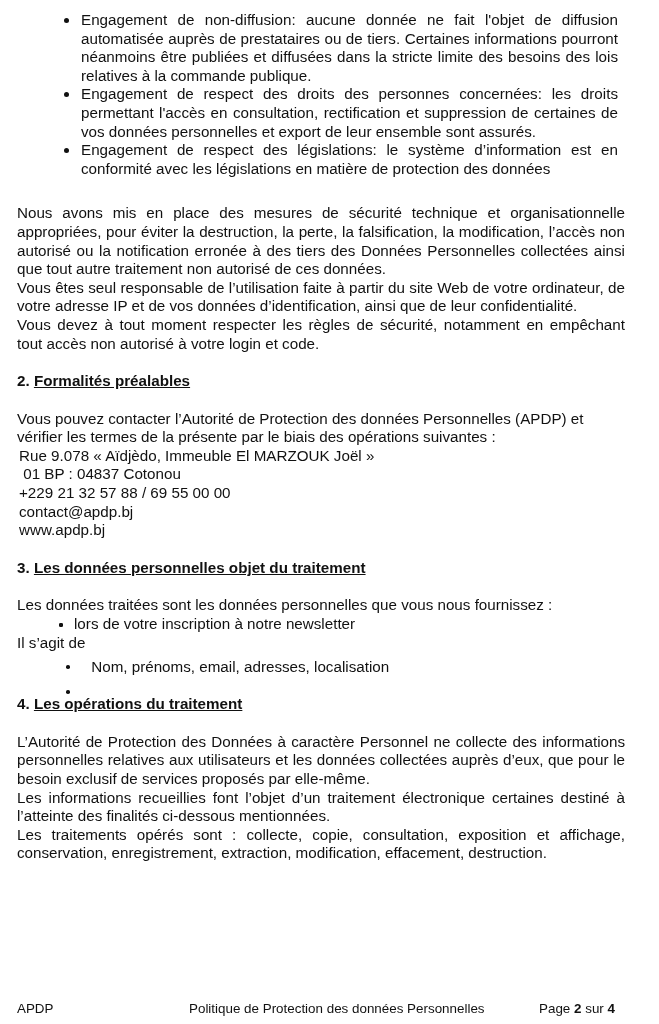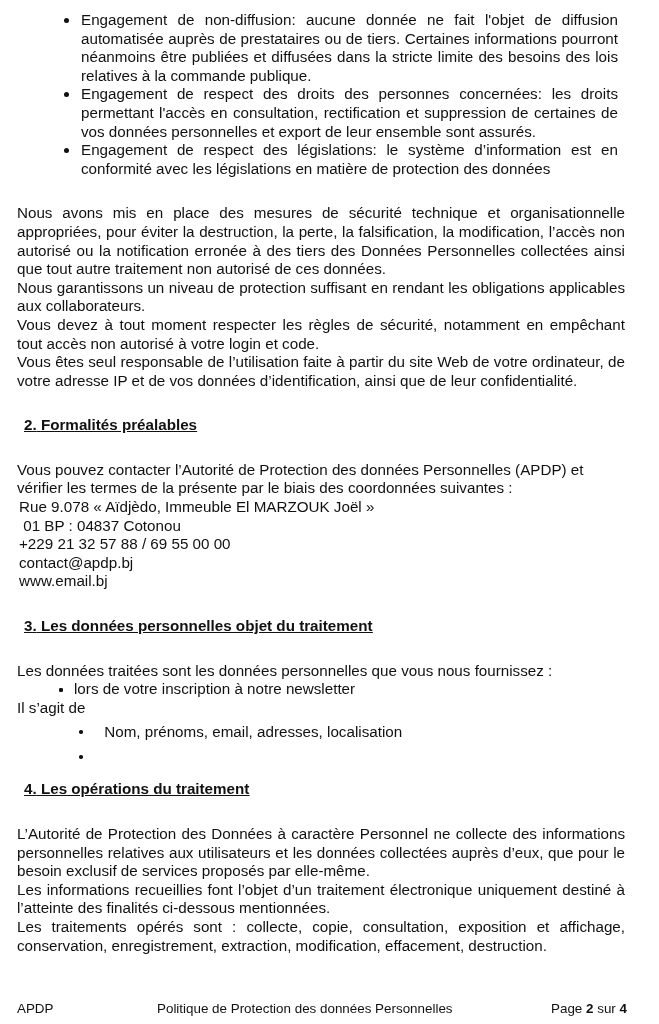--- a/index.html
+++ b/index.html
@@ -15,74 +15,73 @@
     ul.bul li .dot {
       position: absolute; left: 40px; top: 7px; width: 5px; height: 5px;
       border-radius: 50%; background: #111;
     }
     ul.bul2 { list-style: none; margin: 0; padding: 0; }
     ul.bul2 li { position: relative; padding-left: 57px; }
     ul.bul2 li .dot {
       position: absolute; left: 42px; top: 8px; width: 3.5px; height: 3.5px;
       border-radius: 50%; background: #111;
     }
-    ul.bul3 { list-style: none; margin: 13px; padding: 0; }
+    ul.bul3 { list-style: none; margin: 0; padding: 0; }
     ul.bul3 li { position: relative; padding-left: 70px; line-height: 25px; }
     ul.bul3 li .dot {
       position: absolute; left: 49px; top: 11px; width: 3.5px; height: 3.5px;
       border-radius: 50%; background: #111;
     }
     p { margin: 0; }
     .gap { height: 19px; }
-    .h2 { font-weight: bold; margin: 7px; text-decoration: underline; }
+    .h2 { font-weight: bold; margin: 0; }
     .h2 .u { text-decoration: underline; }
     .addr p { padding-left: 2px; }
     .footer {
       position: absolute; top: 1001px; left: 17px; width: 610px;
       font-size: 13.4px; line-height: 16px;
     }
     .footer .l { position: absolute; left: 0; }
-    .footer .c { position: absolute; left: 140px; }
-    .footer .r { position: absolute; right: 0; }
+    .footer .c { position: absolute; left: 172px; }
+    .footer .r { position: absolute; right: 12px; }
     b { font-weight: bold; }
   </style>
 </head>
 <body>
 
 <div class="page">
 
   <ul class="bul just">
     <li><span class="dot"></span><span>Engagement de non-diffusion: aucune donnée ne fait l'objet de diffusion automatisée auprès de prestataires ou de tiers. Certaines informations pourront néanmoins être publiées et diffusées dans la stricte limite des besoins des lois relatives à la commande publique.</span></li>
     <li><span class="dot"></span><span>Engagement de respect des droits des personnes concernées: les droits permettant l'accès en consultation, rectification et suppression de certaines de vos données personnelles et export de leur ensemble sont assurés.</span></li>
     <li><span class="dot"></span><span>Engagement de respect des législations: le système d’information est en conformité avec les législations en matière de protection des données</span></li>
   </ul>
 
   <div class="gap"></div>
 
   <div class="just">
     <p>Nous avons mis en place des mesures de sécurité technique et organisationnelle appropriées, pour éviter la destruction, la perte, la falsification, la modification, l’accès non autorisé ou la notification erronée à des tiers des Données Personnelles collectées ainsi que tout autre traitement non autorisé de ces données.</p>
-    <p>Nous garantissons un niveau de protection suffisant en rendant les obligations applicables aux collaborateurs.</p>
+    <p>Vous êtes seul responsable de l’utilisation faite à partir du site Web de votre ordinateur, de votre adresse IP et de vos données d’identification, ainsi que de leur confidentialité.</p>
     <p>Vous devez à tout moment respecter les règles de sécurité, notamment en empêchant tout accès non autorisé à votre login et code.</p>
-    <p>Vous êtes seul responsable de l’utilisation faite à partir du site Web de votre ordinateur, de votre adresse IP et de vos données d’identification, ainsi que de leur confidentialité.</p>
   </div>
 
   <div class="gap"></div>
 
   <p class="h2">
     <span>2.</span>
     <span class="u">Formalités préalables</span>
   </p>
   <div class="gap"></div>
-  <p>Vous pouvez contacter l’Autorité de Protection des données Personnelles (APDP) et vérifier les termes de la présente par le biais des coordonnées suivantes :</p>
+  <p>Vous pouvez contacter l’Autorité de Protection des données Personnelles (APDP) et vérifier les termes de la présente par le biais des opérations suivantes :</p>
   <div class="addr">
     <p>Rue 9.078 « Aïdjèdo, Immeuble El MARZOUK Joël »</p>
     <p style="white-space:pre"> 01 BP : 04837 Cotonou</p>
     <p>+229 21 32 57 88 / 69 55 00 00</p>
     <p>contact@apdp.bj</p>
-    <p>www.email.bj</p>
+    <p>www.apdp.bj</p>
   </div>
 
   <div class="gap"></div>
 
   <p class="h2">
     <span>3.</span>
     <span class="u">Les données personnelles objet du traitement</span>
   </p>
   <div class="gap"></div>
   <p>Les données traitées sont les données personnelles que vous nous fournissez :</p>
@@ -98,21 +97,21 @@
 
   <div class="gap" style="height:16px"></div>
 
   <p class="h2">
     <span>4.</span>
     <span class="u">Les opérations du traitement</span>
   </p>
   <div class="gap"></div>
   <div class="just">
     <p>L’Autorité de Protection des Données à caractère Personnel ne collecte des informations personnelles relatives aux utilisateurs et les données collectées auprès d’eux, que pour le besoin exclusif de services proposés par elle-même.</p>
-    <p>Les informations recueillies font l’objet d’un traitement électronique uniquement destiné à l’atteinte des finalités ci-dessous mentionnées.</p>
+    <p>Les informations recueillies font l’objet d’un traitement électronique certaines destiné à l’atteinte des finalités ci-dessous mentionnées.</p>
     <p>Les traitements opérés sont : collecte, copie, consultation, exposition et affichage, conservation, enregistrement, extraction, modification, effacement, destruction.</p>
   </div>
 </div>
 
 <div class="footer">
   <span class="l">APDP</span>
   <span class="c">Politique de Protection des données Personnelles</span>
   <span class="r"><span style="white-space:pre">Page </span><b>2</b><span style="white-space:pre"> sur </span><b>4</b></span>
 </div>
 

